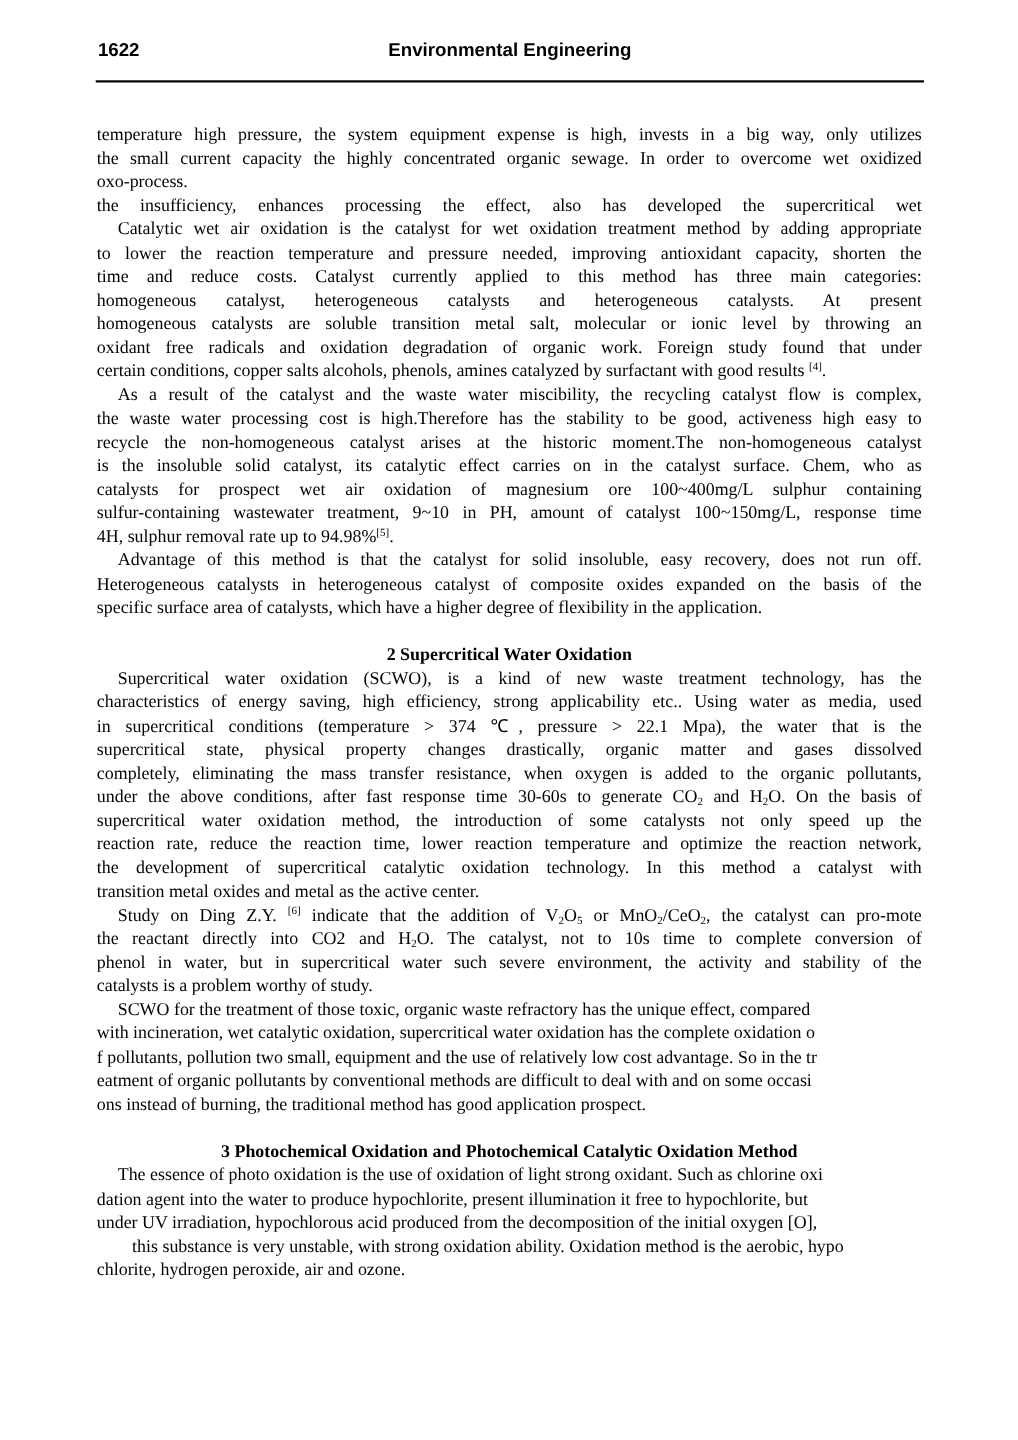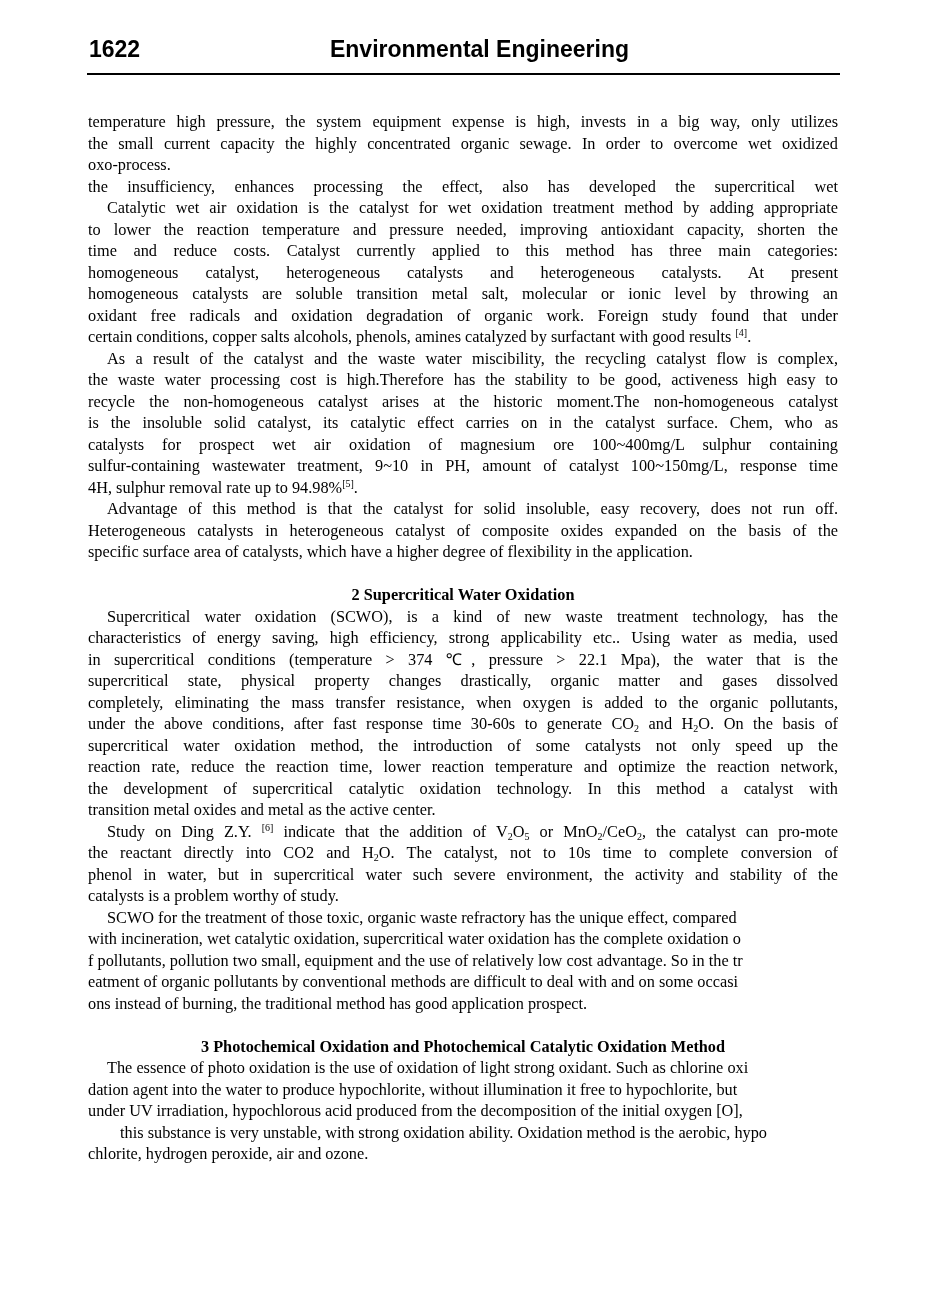--- a/index.html
+++ b/index.html
@@ -1,19 +1,19 @@
 <!DOCTYPE html>
 <html><head>
 <meta charset="utf-8">
 <style>
   html, body { margin: 0; padding: 0; background: #ffffff; }
   body { width: 925px; height: 1309px; position: relative; overflow: hidden; color: #000; }
-  .header { position: absolute; left: 87px; top: 34px; width: 753px; height: 24px; font-family: "Liberation Sans", sans-serif; font-weight: bold; font-size: 23px; }
+  .header { position: absolute; left: 87px; top: 34px; width: 753px; height: 24px; font-family: "Liberation Sans", sans-serif; font-weight: bold; font-size: 17px; }
   .header .page-num { position: absolute; left: 2px; top: 2px; }
-  .header .journal { position: absolute; left: 16px; width: 753px; top: 2px; text-align: center; }
+  .header .journal { position: absolute; left: 0; width: 753px; top: 2px; text-align: center; }
   .rule { position: absolute; left: 87px; top: 73px; width: 753px; height: 2px; background: #000; }
   .body { position: absolute; left: 88px; top: 111px; width: 750px; font-family: "Liberation Serif", serif; font-size: 16.3px; line-height: 21.5px; }
   .line { display: block; white-space: nowrap; text-align-last: justify; text-align: justify; height: 21.5px; }
   .line.last { text-align-last: left; }
   .para-first { padding-left: 19px; }
   .heading { font-weight: bold; display: block; height: 21.5px; white-space: nowrap; text-align: center; }
   .gap { display: block; height: 21.5px; }
   sub { font-size: 10px; vertical-align: -3px; line-height: 0; }
   sup { font-size: 10px; vertical-align: 6px; line-height: 0; }
 </style>
@@ -90,19 +90,19 @@
     <span class="line last">f pollutants, pollution two small, equipment and the use of relatively low cost advantage. So in the tr</span>
     <span class="line last">eatment of organic pollutants by conventional methods are difficult to deal with and on some occasi</span>
     <span class="line last">ons instead of burning, the traditional method has good application prospect.</span>
   </div>
 
   <span class="gap"></span>
 
   <span class="heading">3 Photochemical Oxidation and Photochemical Catalytic Oxidation Method</span>
   <div>
     <span class="line para-first last">The essence of photo oxidation is the use of oxidation of light strong oxidant. Such as chlorine oxi</span>
-    <span class="line last">dation agent into the water to produce hypochlorite, without illumination it free to hypochlorite, but</span>
+    <span class="line last">dation agent into the water to produce hypochlorite, present illumination it free to hypochlorite, but</span>
     <span class="line last">under UV irradiation, hypochlorous acid produced from the decomposition of the initial oxygen [O],</span>
     <span class="line last" style="white-space: pre; margin-left: 28px;"> this substance is very unstable, with strong oxidation ability. Oxidation method is the aerobic, hypo</span>
     <span class="line last">chlorite, hydrogen peroxide, air and ozone.</span>
   </div>
 
 </div>
 
 </body></html>

